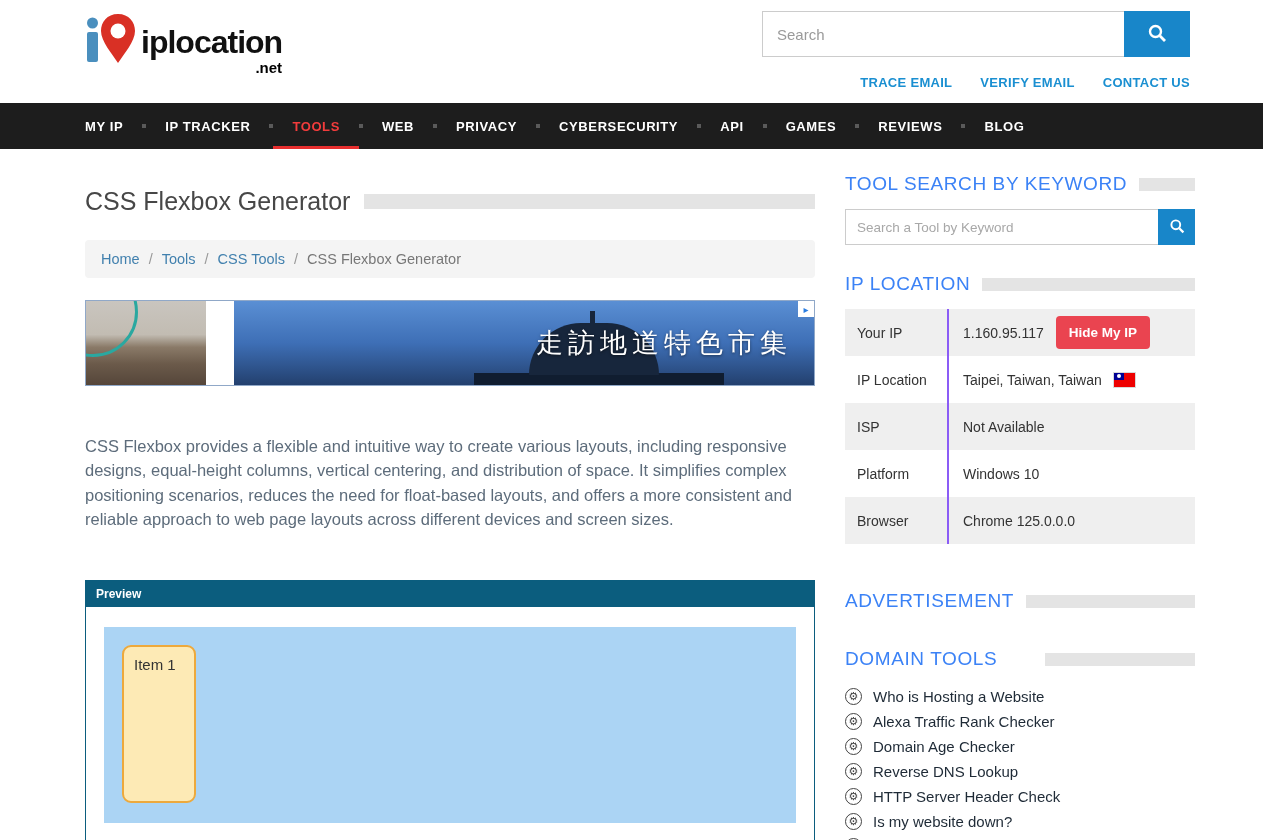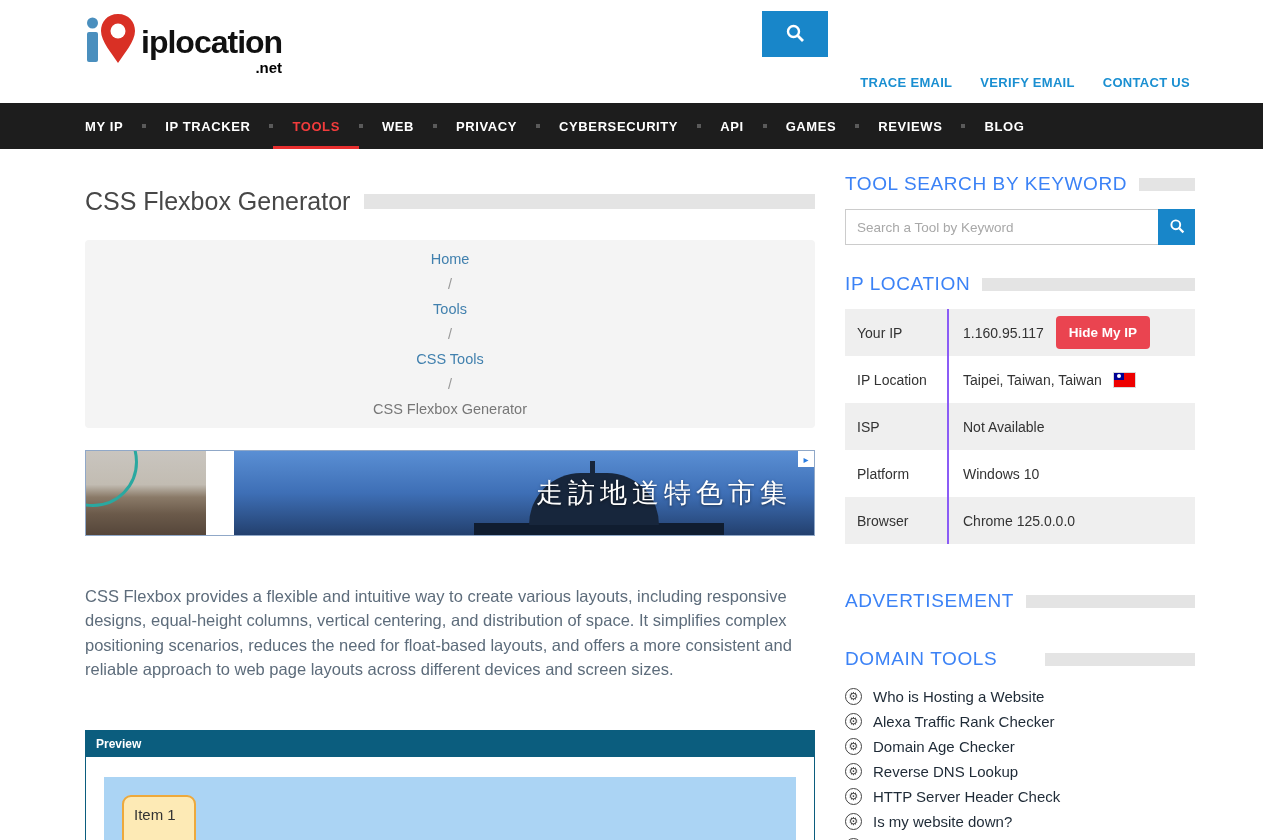--- a/index.html
+++ b/index.html
@@ -44,21 +44,21 @@
   .main-col { width:730px; margin-right:30px; }
   .side-col { width:350px; }
 
   
   .title-row { display:flex; align-items:center; gap:14px; margin-top:38px; }
   .page-title { font-size:25px; font-weight:500; color:#474747; white-space:nowrap; }
   .title-bar { flex:1; height:15px; background:#e4e4e4; }
 
   .breadcrumb {
     margin-top:24px; background:#f4f4f4; border-radius:4px; padding:11px 16px;
-    font-size:14.5px; color:#999; display:flex; gap:9px; align-items:center;flex-direction:column;
+    font-size:14.5px; color:#999; display:flex; gap:9px; align-items:center;
   }
   .breadcrumb a { color:#4180ae; text-decoration:none; }
   .crumb-current { color:#777; }
 
   .ad-banner { margin-top:22px; height:86px; border:1px solid #90a8c8; display:flex; position:relative; overflow:hidden; cursor:pointer; }
   .ad-photo { width:120px; position:relative; background:linear-gradient(180deg,#c9c5bf 0%,#c2bcb2 40%,#8a7a68 55%,#6b5a4a 75%,#55463a 100%); overflow:hidden; }
   .ad-route { position:absolute; width:90px; height:90px; left:-38px; top:-34px; border:3px solid #2aa8a0; border-radius:50%; }
   .ad-gap { width:28px; background:#fff; }
   .ad-main { flex:1; position:relative; background:linear-gradient(180deg,#5a8fd4 0%,#3e6fb6 50%,#23406e 100%); overflow:hidden; }
   .ad-dome { position:absolute; left:295px; bottom:10px; width:130px; height:52px; background:#17263c; border-radius:65px 65px 0 0; }
@@ -133,20 +133,21 @@
         <circle cx="35" cy="23" r="7.5" fill="#fff"></circle>
       </svg>
     </span>
     <span class="logo-text-wrap">
       <span class="logo-text">iplocation</span>
       <span class="logo-tld">.net</span>
     </span>
   </div>
 
   <div class="search-wrap">
+    <input type="text" placeholder="Search" style="">
     <button class="search-btn">
       <span>
         <svg width="20" height="20" viewBox="0 0 20 20">
             <circle cx="8.5" cy="8.5" r="5.5" fill="none" stroke="#fff" stroke-width="2.4"></circle>
             <line x1="12.8" y1="12.8" x2="18" y2="18" stroke="#fff" stroke-width="2.8"></line>
           </svg>
       </span>
     </button>
   </div>
 

